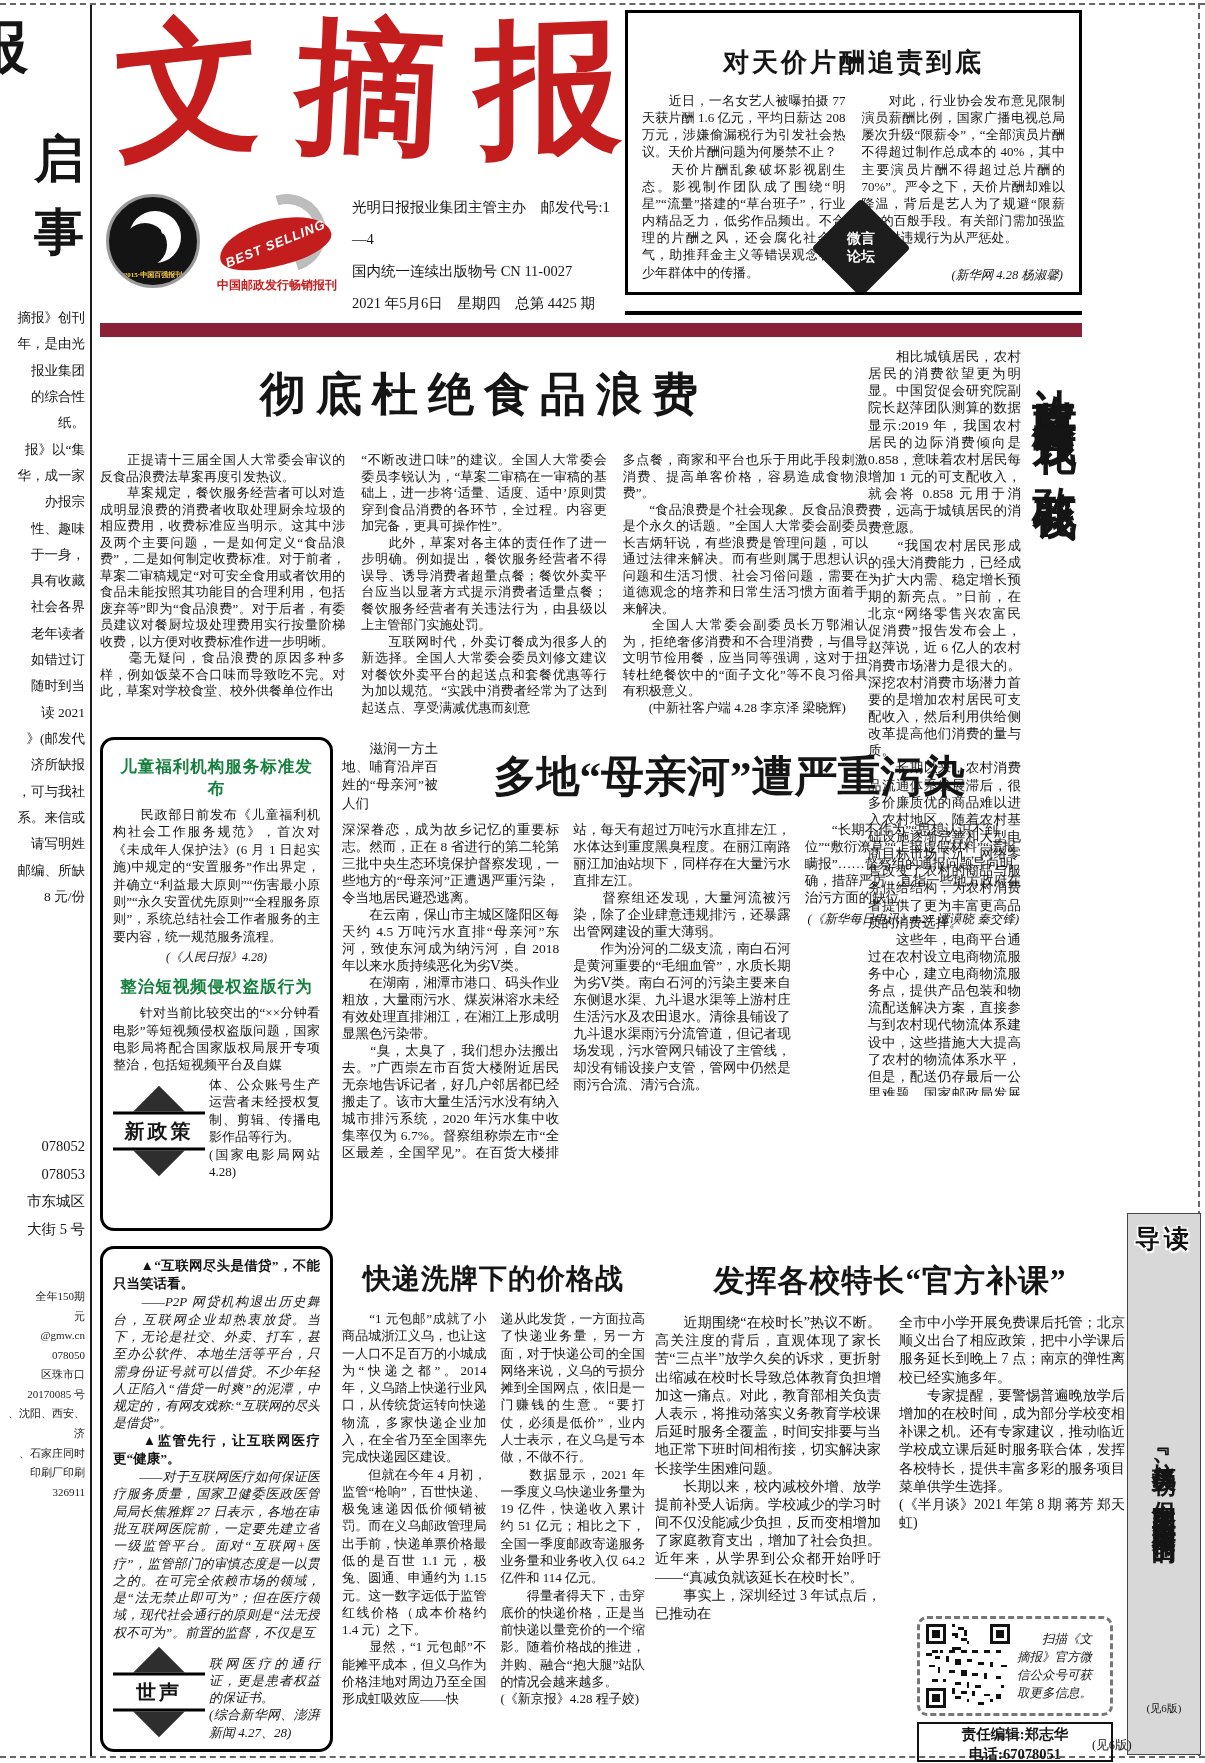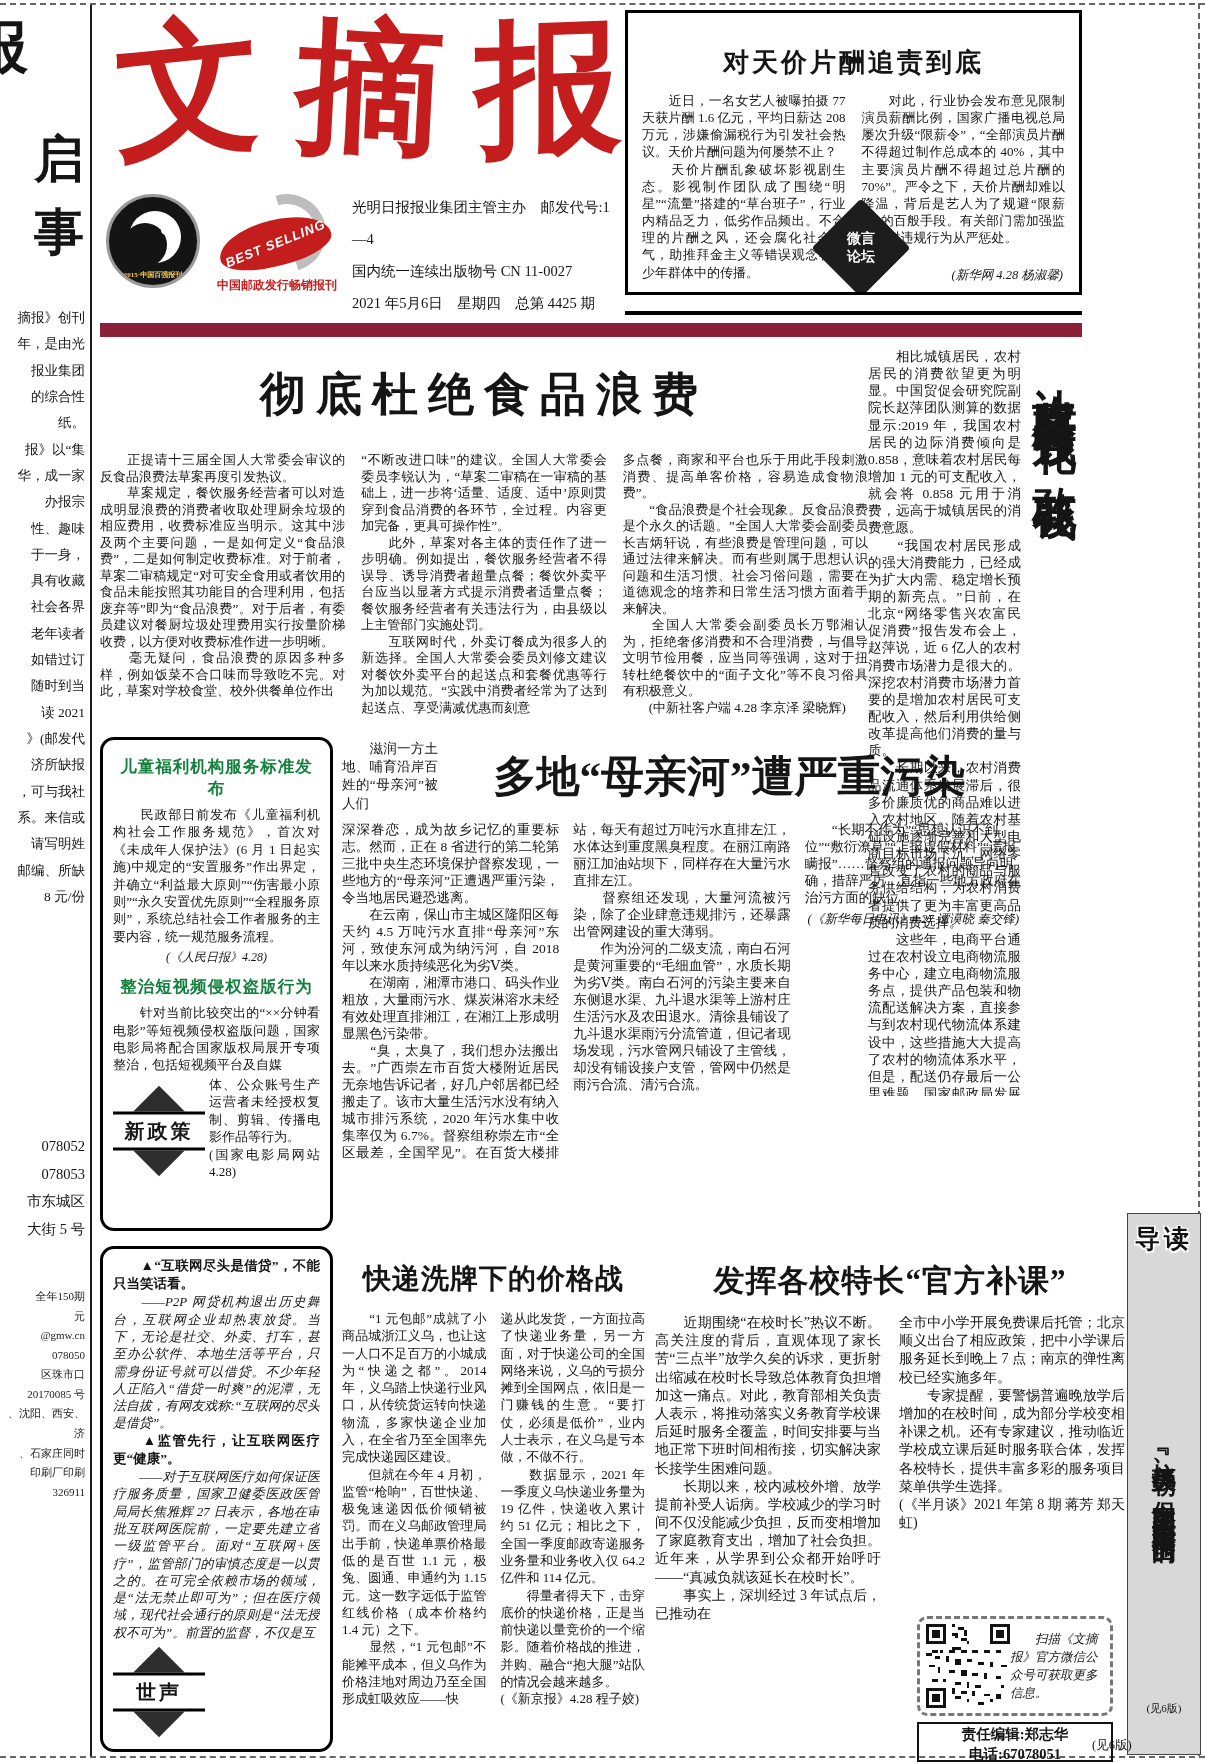--- a/index.html
+++ b/index.html
@@ -119,21 +119,21 @@
   
   .daodu{left:1127px;top:1213px;width:74px;height:542px;background:#d8d8d8;border:1px solid #444;box-sizing:border-box;
          text-align:center;overflow:hidden;}
   .dd-label{font-size:25px;font-weight:bold;letter-spacing:4px;margin-top:8px;color:#111;
             text-shadow:-1.5px -1.5px 0 #fff,1.5px -1.5px 0 #fff,-1.5px 1.5px 0 #fff,1.5px 1.5px 0 #fff;}
   .dd-vtext{writing-mode:vertical-rl;margin:12px auto 0 auto;height:430px;font-size:24px;font-weight:bold;letter-spacing:3px;overflow:hidden;}
   .dd-see{font-size:11px;margin-top:4px;}
 
   
   .qr-box{left:917px;top:1616px;width:196px;height:100px;border:3px dashed #777;border-radius:10px;background:#fff;
-          box-sizing:border-box;display:flex;align-items:center;padding:6px;}
+          box-sizing:border-box;display:flex;align-items:center;gap:7px;padding:6px;}
   .qr-text{flex:1;font-size:12.5px;line-height:1.45;font-style:italic;white-space:pre-line;}
   .editor-box{left:917px;top:1722px;width:196px;height:40px;border:2px solid #111;box-sizing:border-box;
               text-align:center;font-size:14.5px;font-weight:bold;line-height:1.35;overflow:hidden;padding-top:1px;}
   .see-page{left:1092px;top:1737px;font-size:12.5px;}
 </style>
 </head>
 <body>
 
 <div class="page">
 
@@ -280,29 +280,31 @@
       <div class="river-col">
         <span class="jt">　　“长期不作为”“思想认识不到位”“敷衍潦草”“上报虚假材料”“谎报瞒报”……督察组的通报问题导向明确，措辞严厉，直指一些地方政府在治污方面的缺位。</span>
         <div class="river-sig">(《新华每日电讯》4.27 谭谟晓 秦交锋)</div>
       </div>
     </div>
   </div>
 
   <div class="abs voices-box">
     <div class="vb-top">
       <div class="vb-head jt">　　▲“互联网尽头是借贷”，不能只当笑话看。</div>
-      <div class="vb-body jt">　　——P2P 网贷机构退出历史舞台，互联网企业却热衷放贷。当下，无论是社交、外卖、打车，甚至办公软件、本地生活等平台，只需身份证号就可以借贷。不少年轻人正陷入“借贷一时爽”的泥潭，无法自拔，有网友戏称:“互联网的尽头是借贷”。</div>
+      <div class="vb-body jt">　　——P2P 网贷机构退出历史舞台，互联网企业却热衷放贷。当下，无论是社交、外卖、打车，甚至办公软件、本地生活等平台，只需身份证号就可以借贷。不少年轻人正陷入“借贷一时爽”的泥潭，中规定的，有网友戏称:“互联网的尽头是借贷”。</div>
       <div class="vb-head jt">　　▲监管先行，让互联网医疗更“健康”。</div>
       <div class="vb-body jt">　　——对于互联网医疗如何保证医疗服务质量，国家卫健委医政医管局局长焦雅辉 27 日表示，各地在审批互联网医院前，一定要先建立省一级监管平台。面对“互联网+医疗”，监管部门的审慎态度是一以贯之的。在可完全依赖市场的领域，是“法无禁止即可为”；但在医疗领域，现代社会通行的原则是“法无授权不可为”。前置的监督，不仅是互</div>
     </div>
     <div class="vb-bottom">
       <div class="badge">
         <div class="badge-diamond"></div>
         <div class="badge-label">世声</div>
       </div>
+      <div class="tailtxt jt">联网医疗的通行证，更是患者权益的保证书。
+(综合新华网、澎湃新闻 4.27、28)</div>
     </div>
   </div>
 
   <div class="abs express">
     <div class="ex-headline">快递洗牌下的价格战</div>
     <div class="ex-cols">
       <div class="ex-col jt">　　“1 元包邮”成就了小商品城浙江义乌，也让这一人口不足百万的小城成为“快递之都”。2014 年，义乌踏上快递行业风口，从传统货运转向快递物流，多家快递企业加入，在全省乃至全国率先完成快递园区建设。
 　　但就在今年 4 月初，监管“枪响”，百世快递、极兔速递因低价倾销被罚。而在义乌邮政管理局出手前，快递单票价格最低的是百世 1.1 元，极兔、圆通、申通约为 1.15 元。这一数字远低于监管红线价格（成本价格约 1.4 元）之下。
 　　显然，“1 元包邮”不能摊平成本，但义乌作为价格洼地对周边乃至全国形成虹吸效应——快</div>
       <div class="ex-col jt">递从此发货，一方面拉高了快递业务量，另一方面，对于快递公司的全国网络来说，义乌的亏损分摊到全国网点，依旧是一门赚钱的生意。“要打仗，必须是低价”，业内人士表示，在义乌是亏本做，不做不行。

